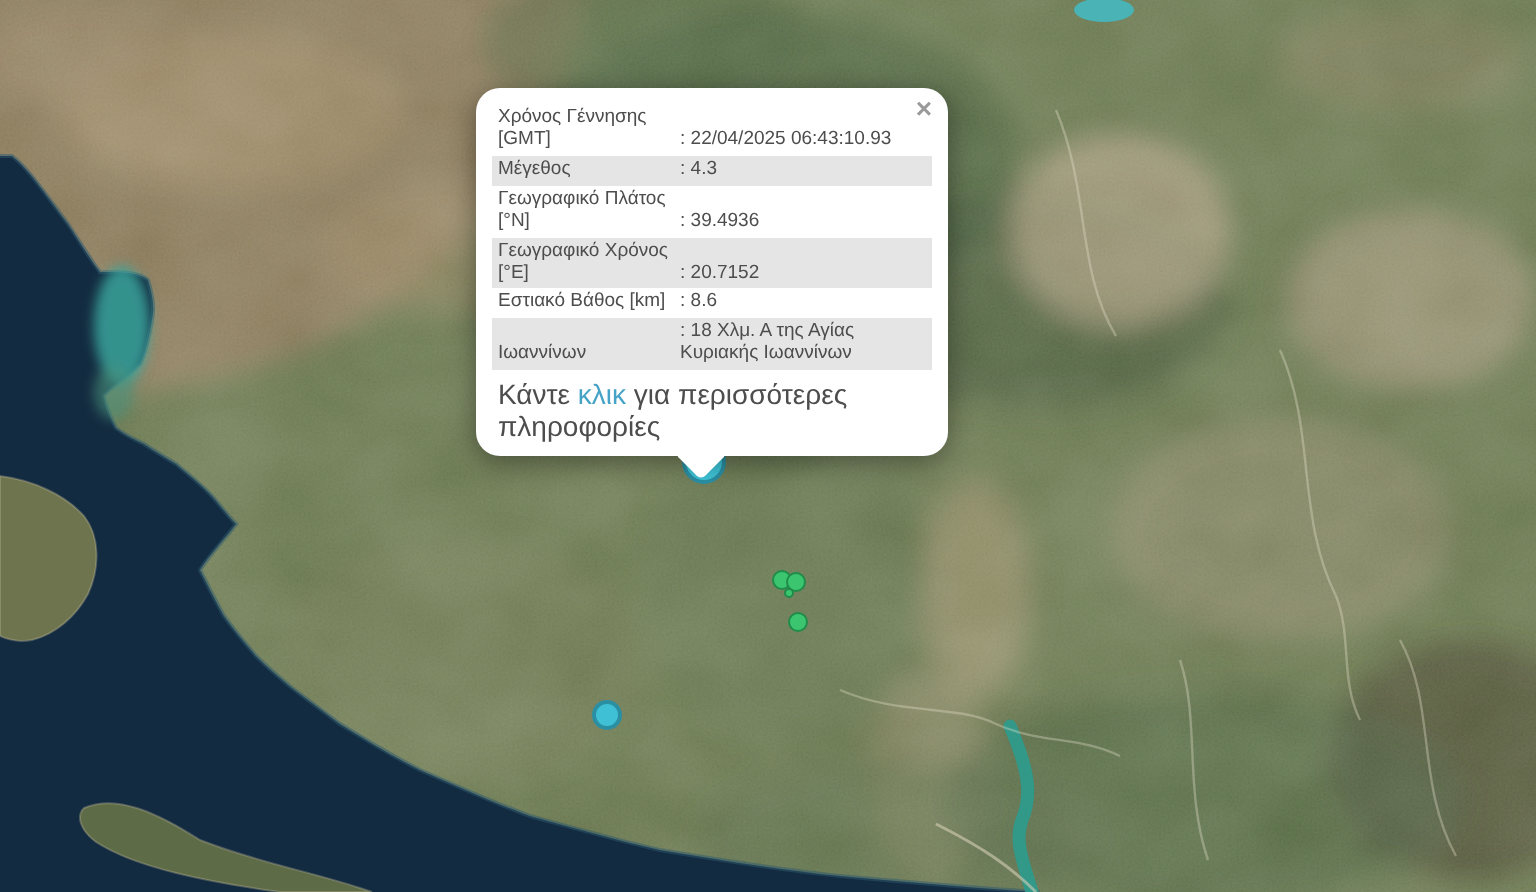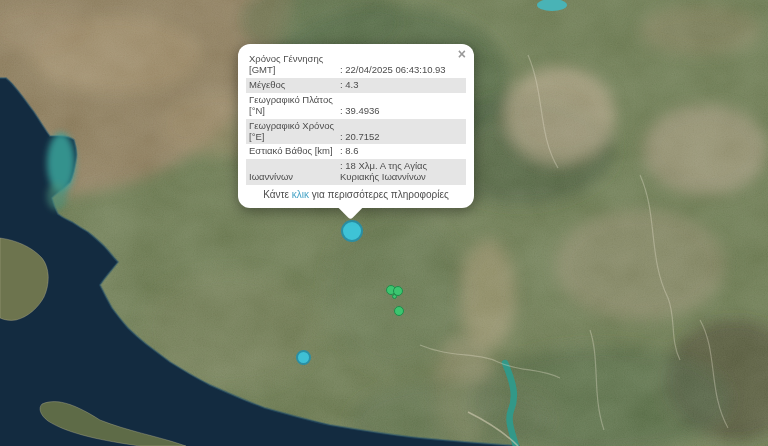--- a/index.html
+++ b/index.html
@@ -31,21 +31,21 @@
     cursor:pointer;font-weight:bold;
   }
   .p-header{
     background:#ececec;color:#52b257;text-align:center;
     font-size:10px;padding:3px 2px;margin-bottom:1px;
   }
   .p-row{display:flex;align-items:flex-end;padding:2px 3px;}
   .p-row.alt{background:#e5e5e5;}
   .p-lbl{width:88px;flex:none;padding-right:3px;}
   .p-val{flex:1;}
-  .p-footer{padding:4px 3px 0 3px;color:#4d4d4d;font-size:10px;text-align:center;}
+  .p-footer{padding:4px 3px 0 3px;color:#4d4d4d;font-size:14px;}
   .p-link{color:#46a3c6;cursor:pointer;}
 </style>
 </head>
 <body>
 
 <div class="stage">
 
   <svg width="768" height="446" viewBox="0 0 768 446">
     <defs>
       <filter id="soft" x="-30%" y="-30%" width="160%" height="160%">

